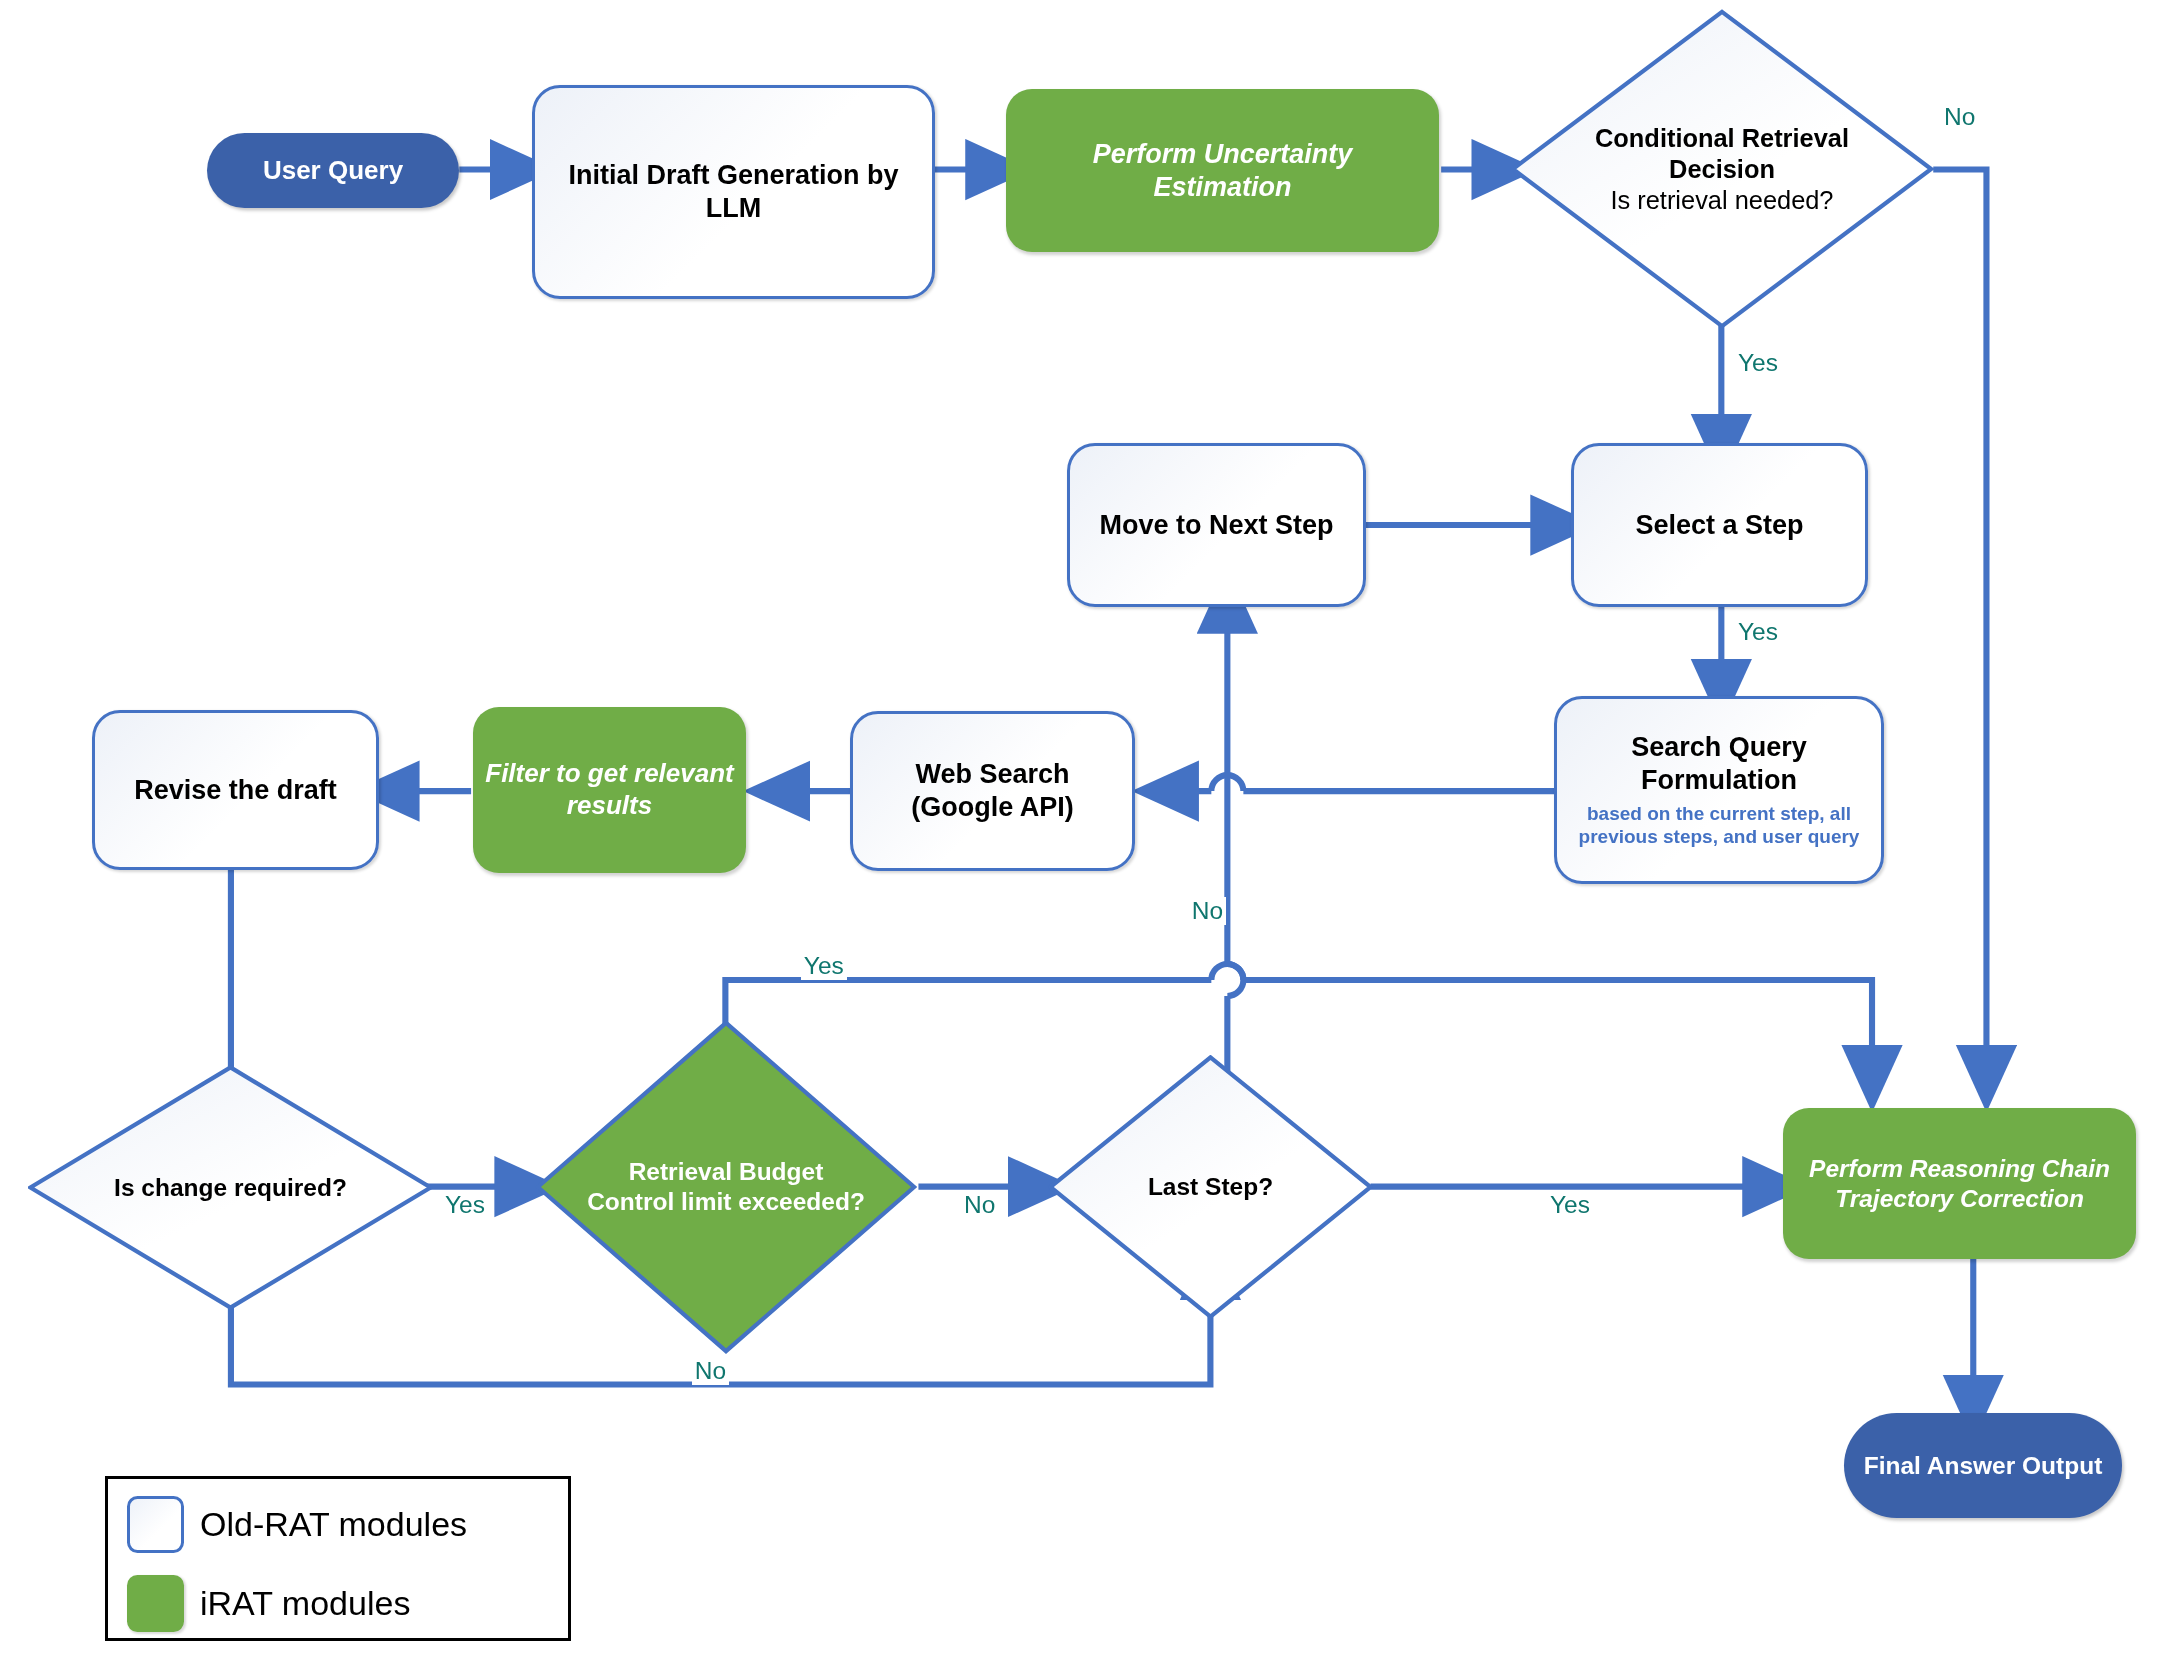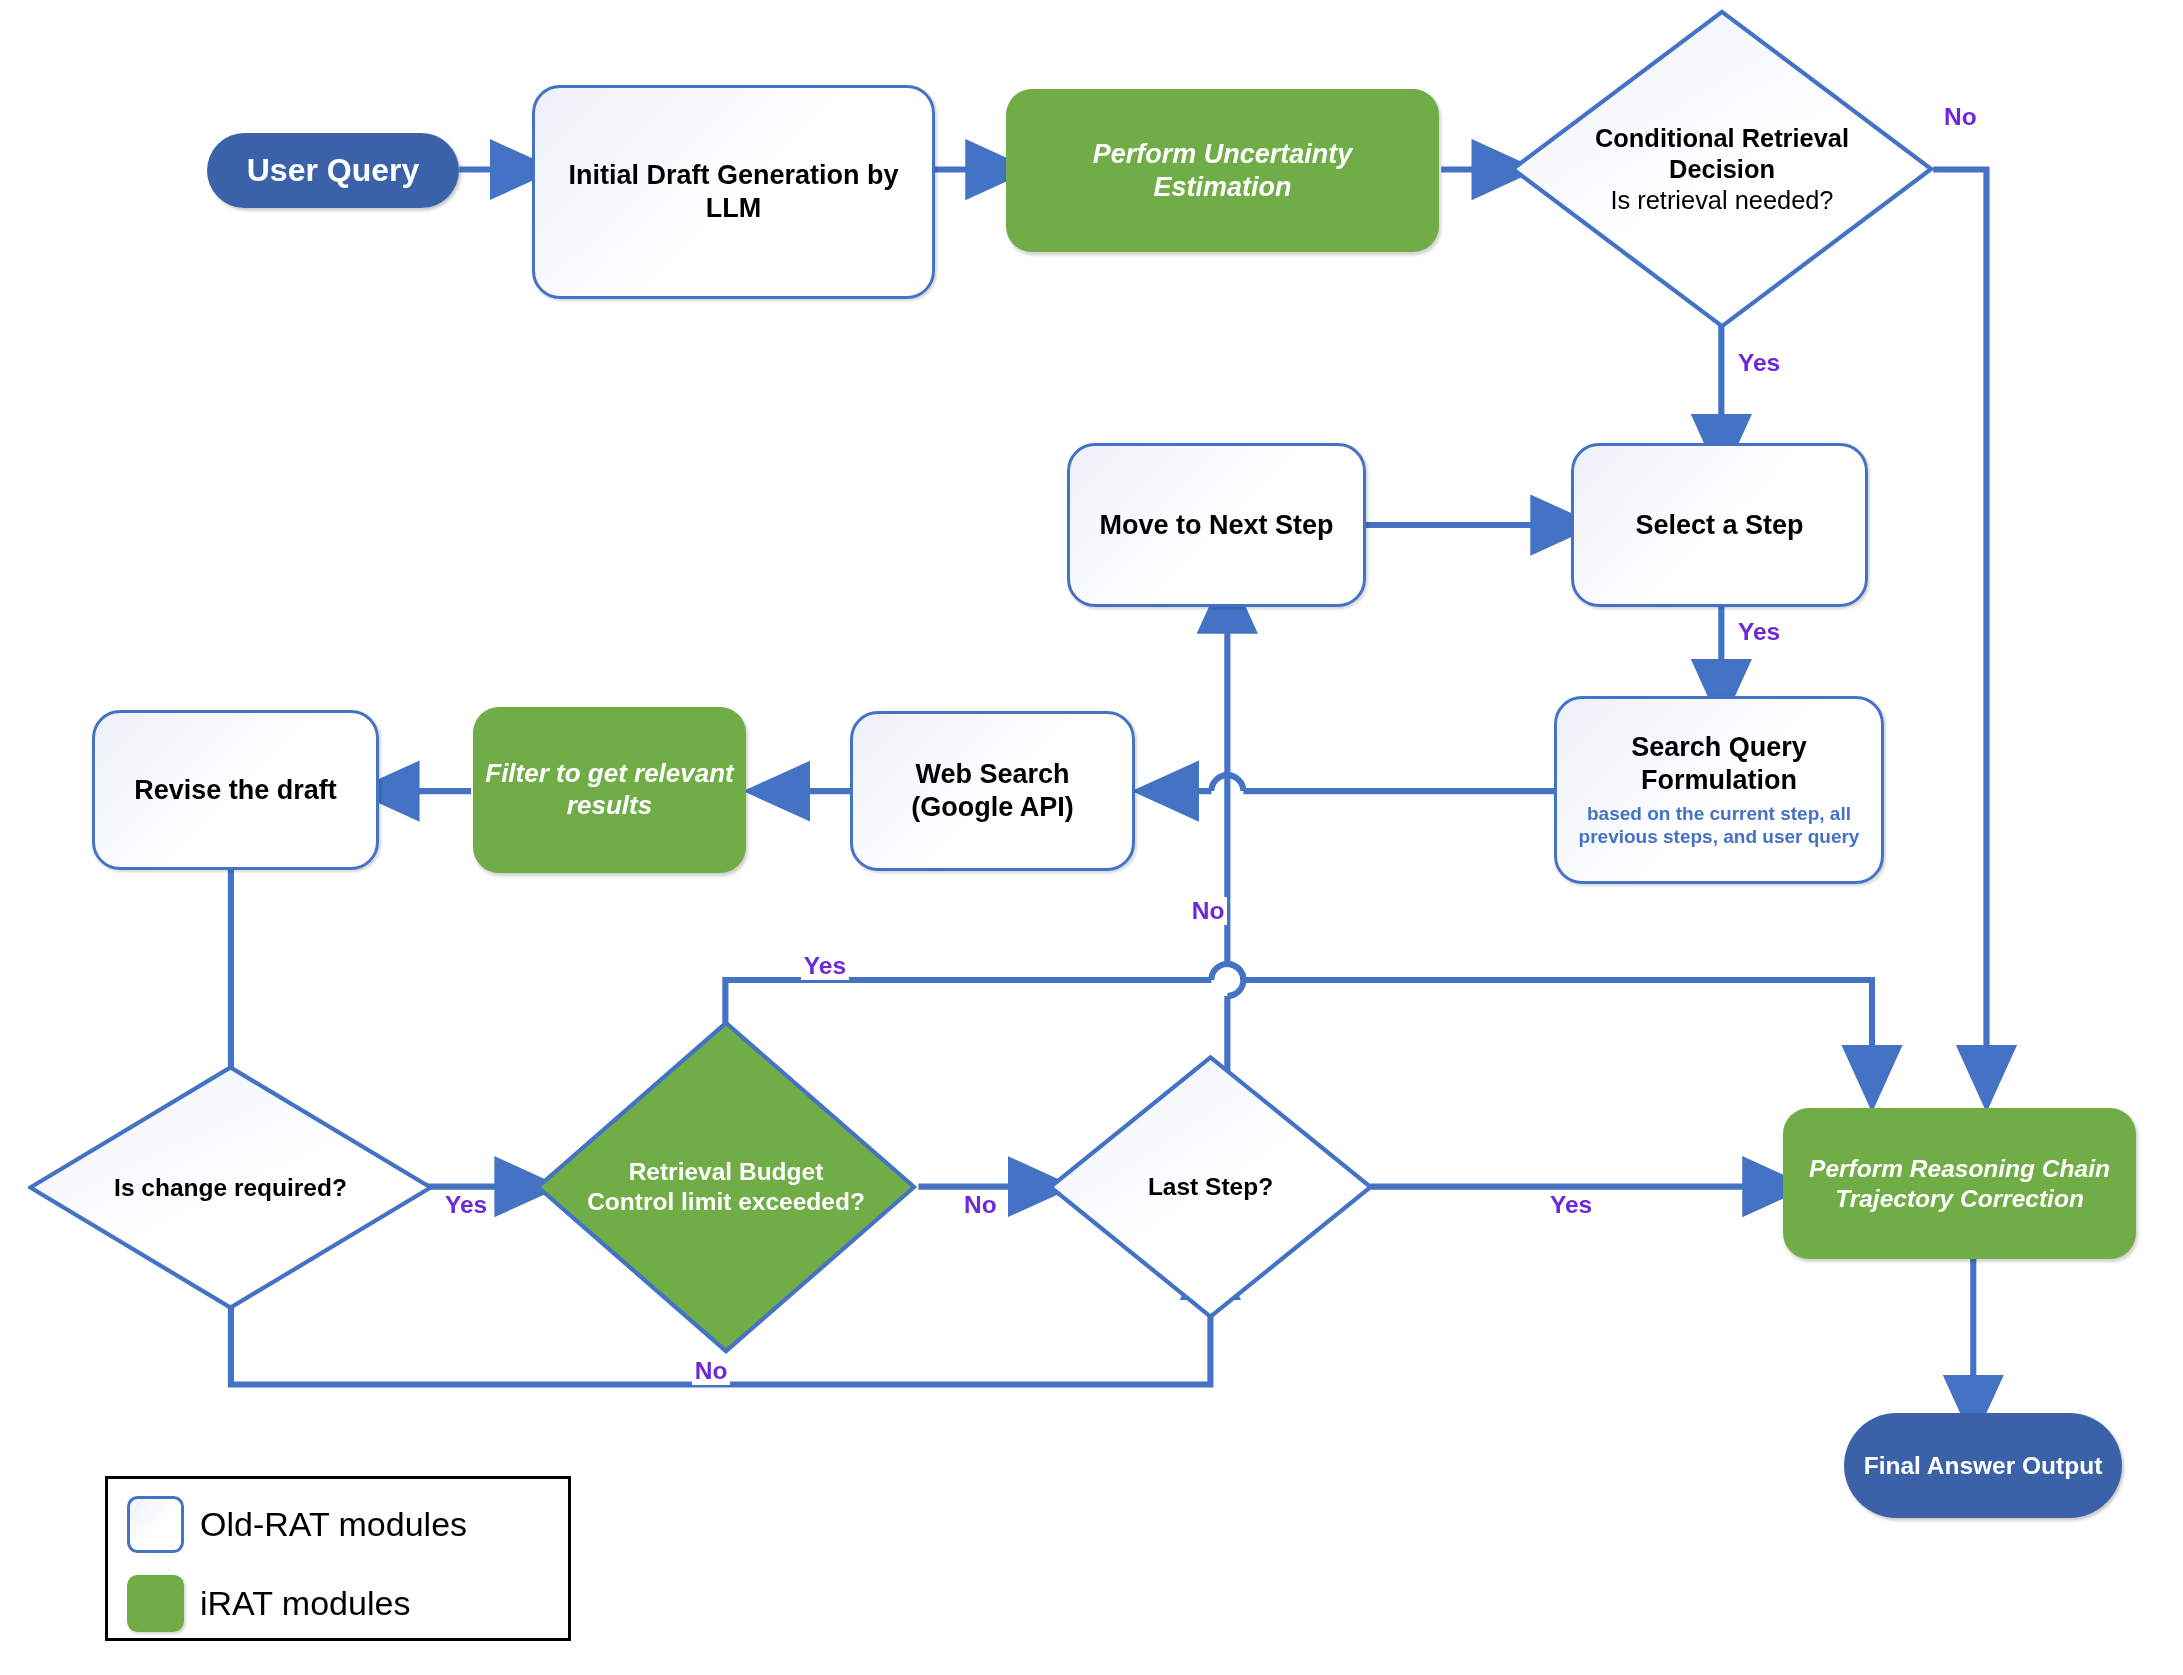--- a/index.html
+++ b/index.html
@@ -80,22 +80,22 @@
   .sub {
     color: #4472C4;
     font-weight: bold;
   }
   .light {
     font-weight: normal;
   }
 
   .edge-label {
     position: absolute;
-    color: #6d28d9;
-    font-weight: bold;
+    color: #0f766e;
+    font-weight: normal;
     white-space: nowrap;
   }
   .edge-label.onwhite {
     background: #ffffff;
     padding: 0 2.8px;
   }
 
   
   #legend {
     position: absolute;
@@ -187,21 +187,21 @@
 
     <g stroke="#4472C4" stroke-width="13" fill="none" marker-end="url(#arrow)">
       <path d="M490,2580 L490,2940 L2570,2940 L2570,2680"></path>
     </g>
 
     <g stroke="#4472C4" stroke-width="13" fill="none" marker-end="url(#arrow)">
       <path d="M4105,360 L4218,360 L4218,2300"></path>
     </g>
   </svg>
 
-  <div class="node term" style="left:207px; top:133px; width:252px; height:75px; font-size:32px;justify-content:center;">
+  <div class="node term" style="left:207px; top:133px; width:252px; height:75px; font-size:26px;justify-content:center;">
     <span>User Query</span>
   </div>
 
   <div class="node proc" style="left:532px; top:85px; width:403px; height:214px; font-size:27px; padding:0 16px;">
     <span>Initial Draft Generation by LLM</span>
   </div>
 
   <div class="node proc green" style="left:1006px; top:89px; width:433px; height:163px; font-size:27px; padding:0 19px;">
     <span>Perform Uncertainty Estimation</span>
   </div>

